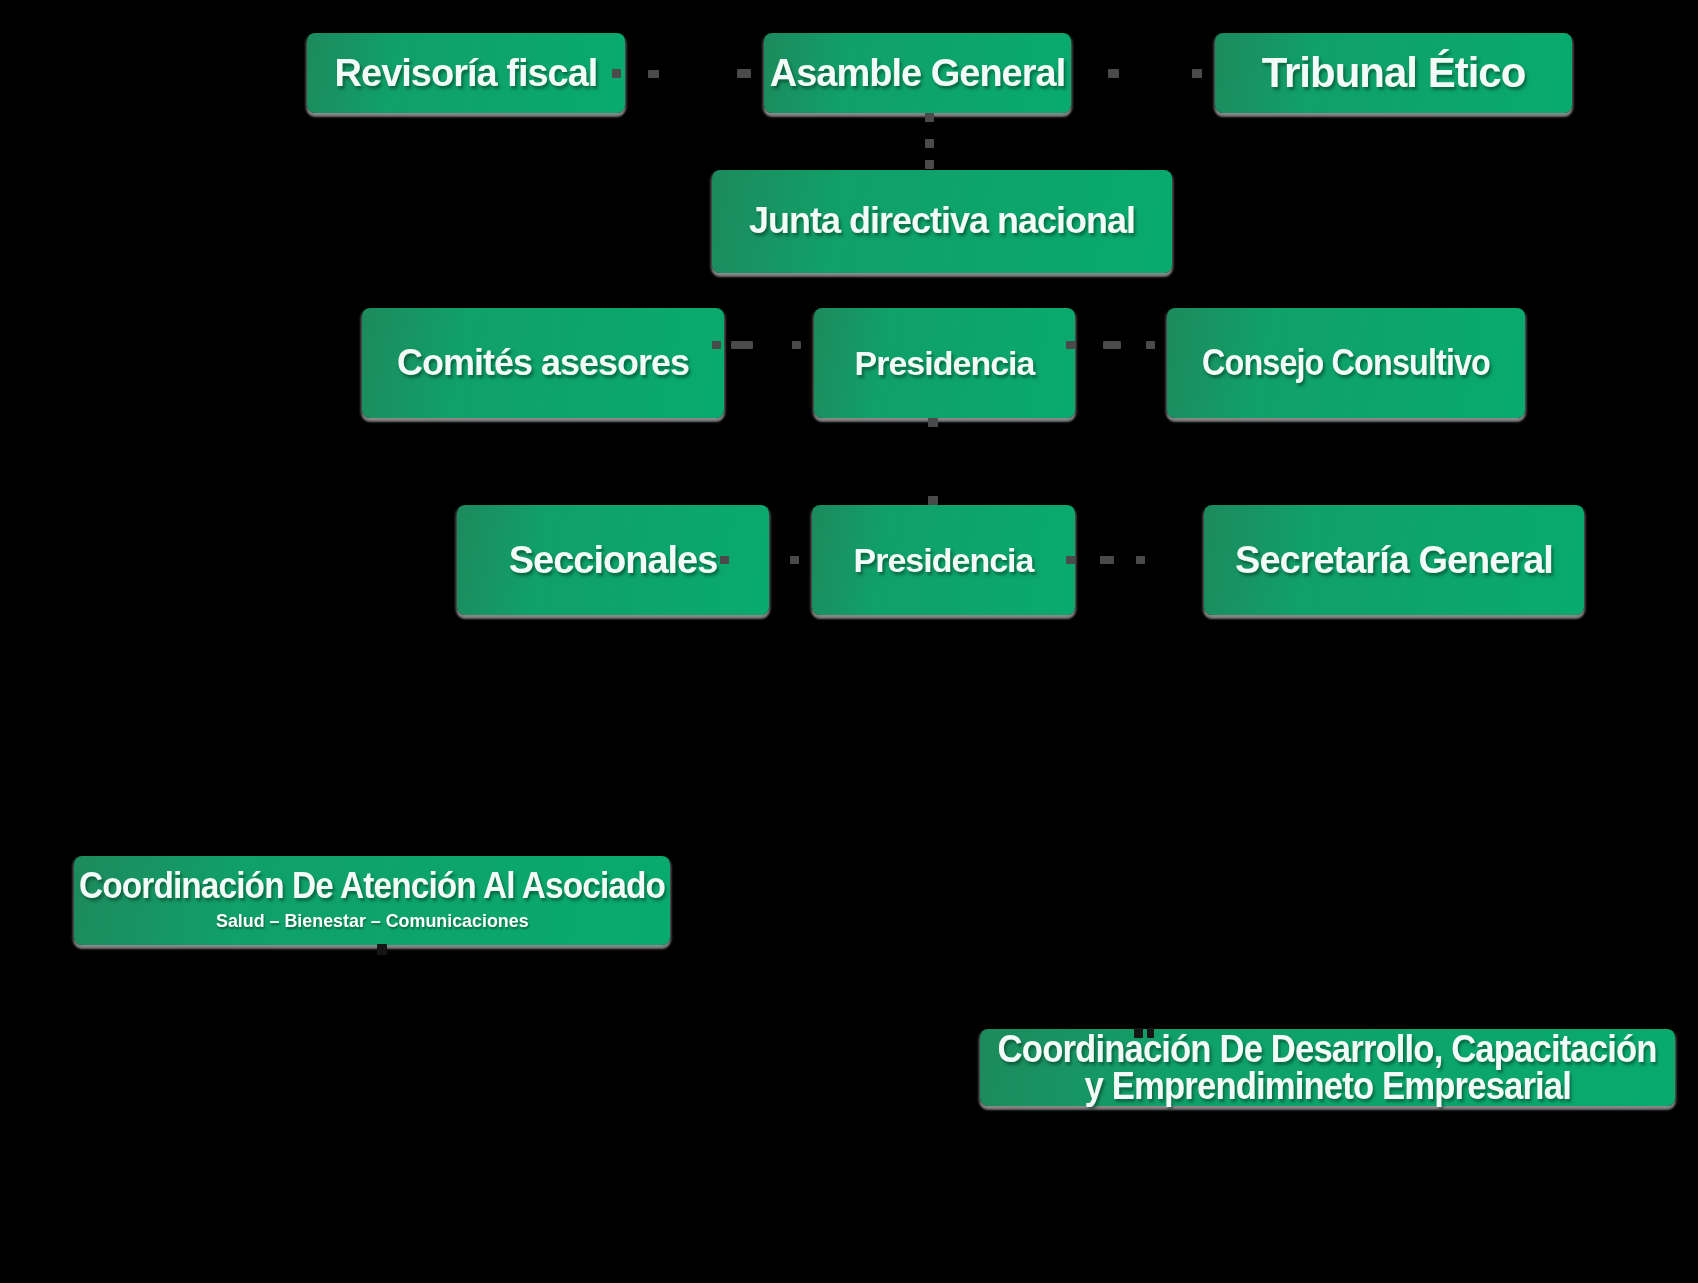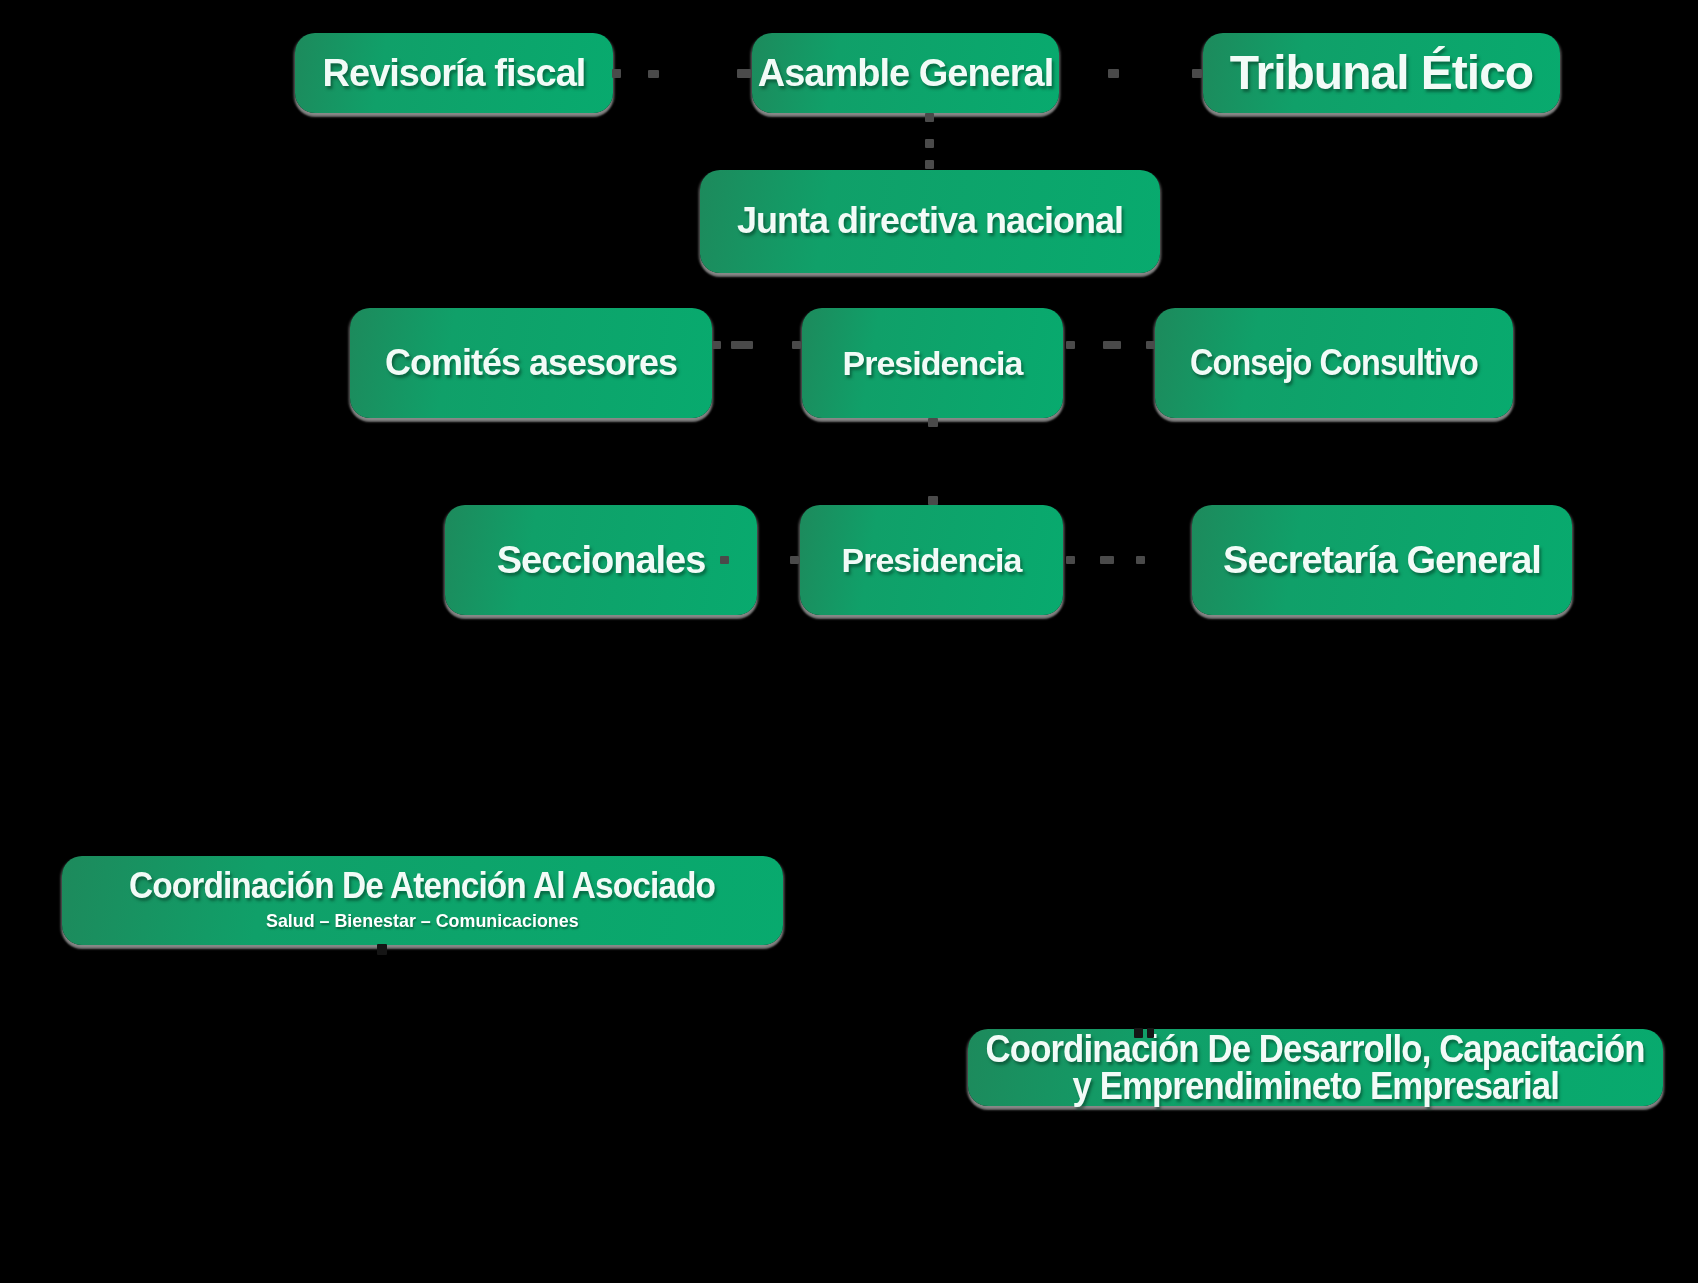--- a/index.html
+++ b/index.html
@@ -1,40 +1,40 @@
 <!DOCTYPE html>
 <html><head>
 <meta charset="utf-8">
 <style>
   html,body{margin:0;padding:0;background:#000;}
   #canvas{position:relative;width:1698px;height:1283px;background:#000;overflow:hidden;
           font-family:"Liberation Sans",sans-serif;}
   .node{position:absolute;display:flex;flex-direction:column;align-items:center;justify-content:center;
         background:linear-gradient(100deg,#1d8a5c 0%,#10a069 28%,#08aa6e 100%);
-        border-radius:20px;
+        border-radius:8px;
         box-shadow:0 4px 2px rgba(160,160,160,.7), -2px 2px 2px rgba(120,120,120,.45), 2px 2px 2px rgba(120,120,120,.45);
-        z-index:2;}
+        z-index:2;margin-left:12px;}
   .node .lbl{color:#f2fbf7;font-weight:bold;text-align:center;letter-spacing:-1px;line-height:0.95;
         text-shadow:2px 3px 3px rgba(0,50,30,.5);white-space:nowrap;}
   .node .sub{color:#ffffff;font-weight:bold;text-align:center;letter-spacing:0;margin-top:7px;
         text-shadow:1px 2px 2px rgba(0,50,30,.5);white-space:nowrap;}
   .cstub{position:absolute;z-index:4;border-radius:1px;}
 </style>
 </head>
 <body>
 
 <div id="canvas" style="background: rgb(0, 0, 0);">
     <div class="node" style="left: 295px; top: 33px; width: 318px; height: 80px;">
       <div class="lbl" style="font-size: 38px;">Revisoría fiscal</div>
     </div>
     <div class="node" style="left: 752px; top: 33px; width: 307px; height: 80px;">
       <div class="lbl" style="font-size: 38px;">Asamble General</div>
     </div>
     <div class="node" style="left: 1203px; top: 33px; width: 357px; height: 80px;">
-      <div class="lbl" style="font-size: 48px;">Tribunal Ético</div>
+      <div class="lbl" style="font-size: 42px;">Tribunal Ético</div>
     </div>
     <div class="node" style="left: 700px; top: 170px; width: 460px; height: 103px;">
       <div class="lbl" style="font-size: 36px;">Junta directiva nacional</div>
     </div>
     <div class="node" style="left: 350px; top: 308px; width: 362px; height: 110px;">
       <div class="lbl" style="font-size: 36px;">Comités asesores</div>
     </div>
     <div class="node" style="left: 802px; top: 308px; width: 261px; height: 110px;">
       <div class="lbl" style="font-size: 34px;">Presidencia</div>
     </div>
@@ -43,21 +43,21 @@
     </div>
     <div class="node" style="left: 445px; top: 505px; width: 312px; height: 110px;">
       <div class="lbl" style="font-size: 38px;">Seccionales</div>
     </div>
     <div class="node" style="left: 800px; top: 505px; width: 263px; height: 110px;">
       <div class="lbl" style="font-size: 34px;">Presidencia</div>
     </div>
     <div class="node" style="left: 1192px; top: 505px; width: 380px; height: 110px;">
       <div class="lbl" style="font-size: 38px;">Secretaría General</div>
     </div>
-    <div class="node" style="left: 62px; top: 856px; width: 721px; height: 89px;">
+    <div class="node" style="left: 62px; top: 856px; width: 596px; height: 89px;">
       <div class="lbl" style="font-size: 36px; transform: scaleX(0.93);">Coordinación De Atención Al Asociado</div>
       <div class="sub" style="font-size: 19px; transform: scaleX(0.94);">Salud – Bienestar – Comunicaciones</div>
     </div>
     <div class="node" style="left: 968px; top: 1029px; width: 695px; height: 77px;">
       <div class="lbl" style="font-size: 38px; transform: scaleX(0.915);">Coordinación De Desarrollo, Capacitación</div>
       <div class="lbl" style="font-size: 38px; transform: scaleX(0.915);">y Emprendimineto Empresarial</div>
     </div>
     <div class="cstub" style="left: 612px; top: 69px; width: 9px; height: 9px; background: rgb(74, 74, 74);"></div>
     <div class="cstub" style="left: 648px; top: 70px; width: 11px; height: 8px; background: rgb(74, 74, 74);"></div>
     <div class="cstub" style="left: 737px; top: 69px; width: 14px; height: 9px; background: rgb(74, 74, 74);"></div>

